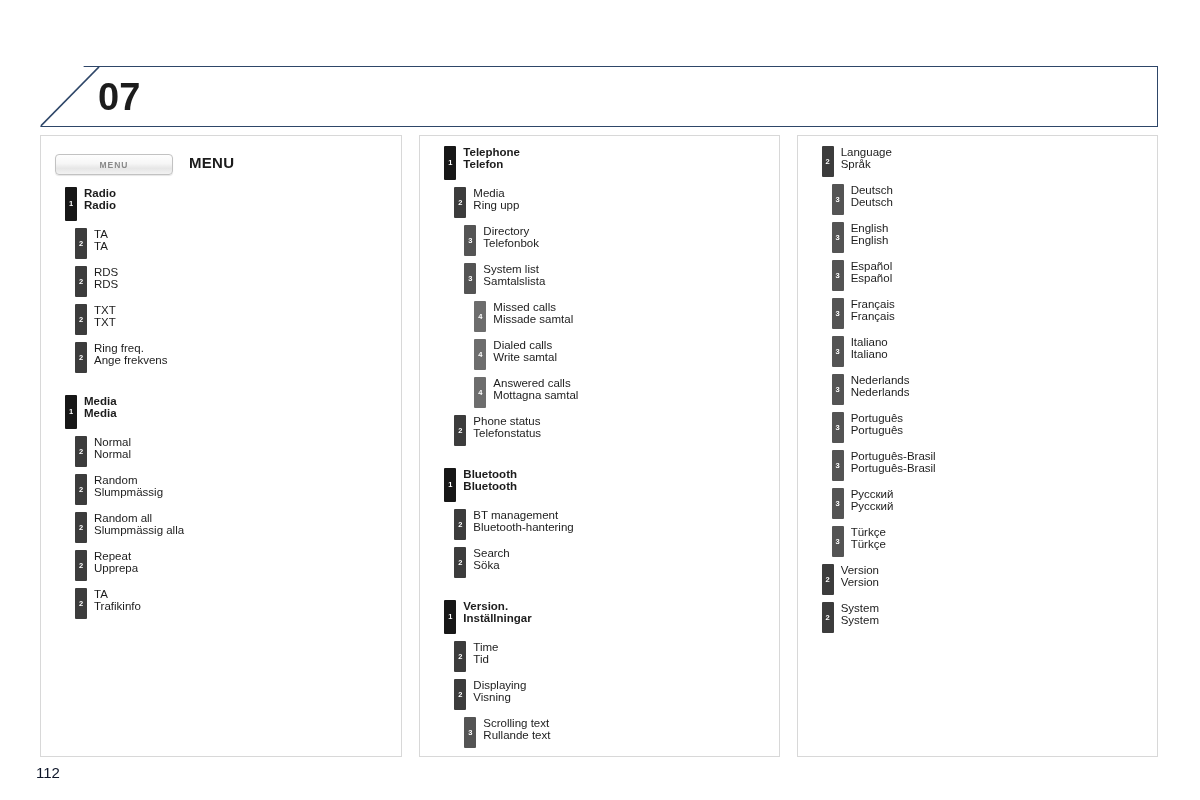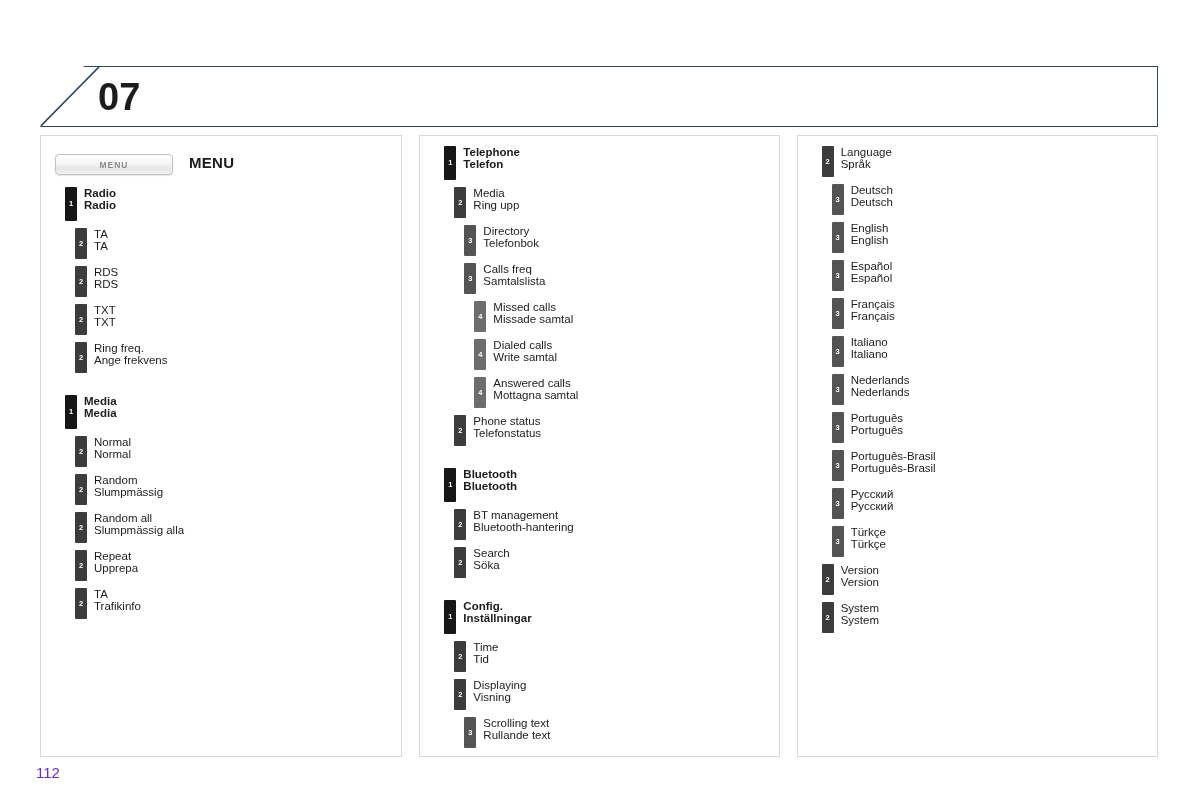--- a/index.html
+++ b/index.html
@@ -164,21 +164,21 @@
   
   .panel-3 .lv2 { margin-left: 12px; }
   .panel-3 .lv3 { margin-left: 22px; }
 
   
   .page-number {
     position: absolute;
     left: 36px;
     top: 764px;
     font-size: 15px;
-    color: #6d28d9;
+    color: #0f172a;
   }
 </style>
 </head>
 <body>
 
 <div id="page">
 
   <div class="header-banner"></div>
   <div class="header-diag">
     <svg width="60" height="61" viewBox="0 0 60 61" aria-hidden="true">
@@ -301,21 +301,21 @@
           <div class="tree-item lv3">
             <div class="lvl-bar">3</div>
             <div class="labels">
               <div class="lbl">Directory</div>
               <div class="lbl">Telefonbok</div>
             </div>
           </div>
           <div class="tree-item lv3">
             <div class="lvl-bar">3</div>
             <div class="labels">
-              <div class="lbl">Calls freq</div>
+              <div class="lbl">System list</div>
               <div class="lbl">Samtalslista</div>
             </div>
           </div>
           <div class="tree-item lv4">
             <div class="lvl-bar">4</div>
             <div class="labels">
               <div class="lbl">Missed calls</div>
               <div class="lbl">Missade samtal</div>
             </div>
           </div>
@@ -357,21 +357,21 @@
           <div class="tree-item lv2">
             <div class="lvl-bar">2</div>
             <div class="labels">
               <div class="lbl">Search</div>
               <div class="lbl">Söka</div>
             </div>
           </div>
           <div class="tree-item lv1 gap-before">
             <div class="lvl-bar">1</div>
             <div class="labels">
-              <div class="lbl">Config.</div>
+              <div class="lbl">Version.</div>
               <div class="lbl">Inställningar</div>
             </div>
           </div>
           <div class="tree-item lv2">
             <div class="lvl-bar">2</div>
             <div class="labels">
               <div class="lbl">Time</div>
               <div class="lbl">Tid</div>
             </div>
           </div>

